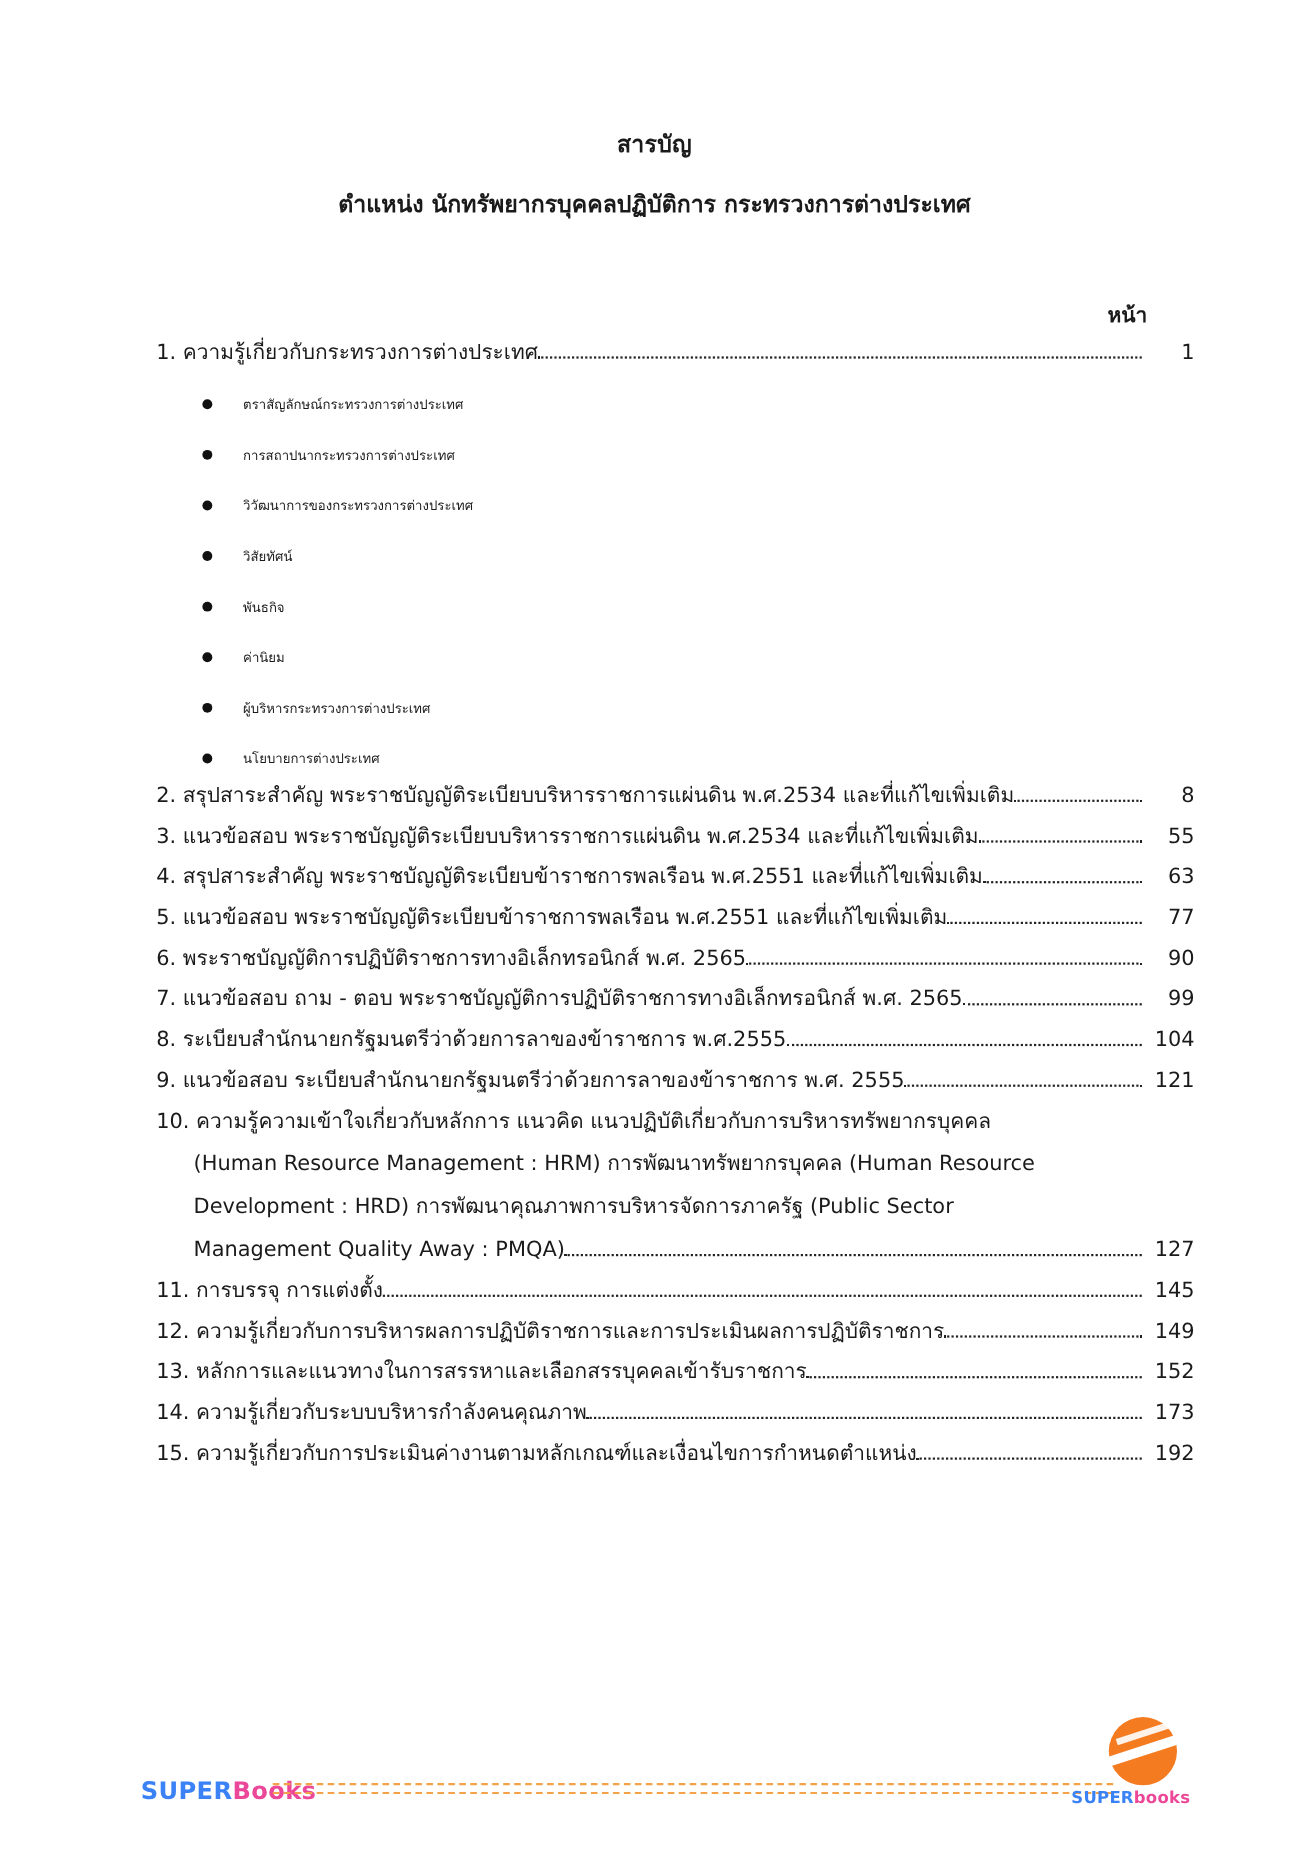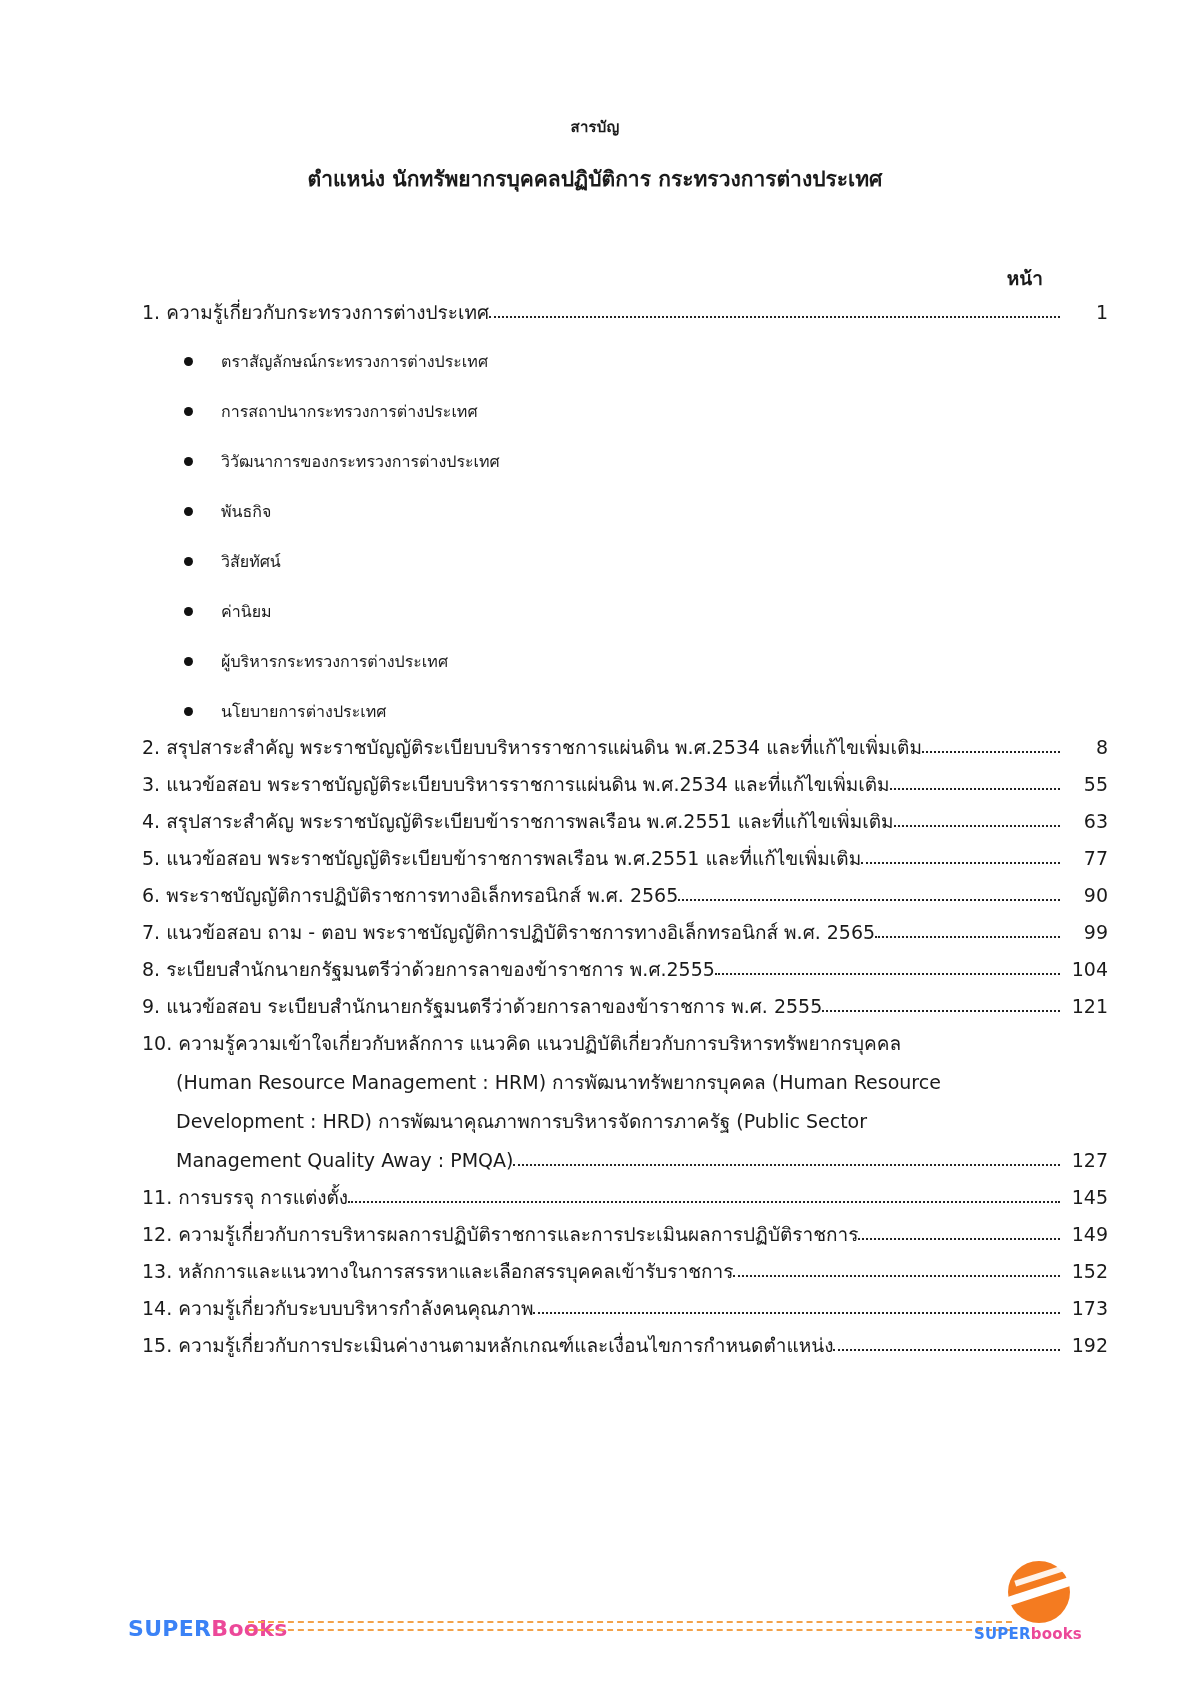--- a/index.html
+++ b/index.html
@@ -19,21 +19,21 @@
     position: relative;
     width: 1190px;
     height: 1683px;
     box-sizing: border-box;
     padding: 0;
   }
 
   
   .doc-title {
     text-align: center;
-    font-size: 15px;
+    font-size: 21px;
     font-weight: 700;
     letter-spacing: .2px;
     margin: 0;
     padding-top: 118px;
     line-height: 1.3;
   }
   .doc-subtitle {
     text-align: center;
     font-size: 21px;
     font-weight: 700;
@@ -52,21 +52,21 @@
     position: absolute;
     right: 147px;
     top: 0;
     font-size: 19px;
     font-weight: 700;
   }
 
   
   .toc {
     margin: 0;
-    padding: 0 82px 0 142px;
+    padding: 0 104px 0 142px;
     list-style: none;
   }
   .toc-entry {
     display: flex;
     align-items: flex-end;
     font-size: 19px;
     line-height: 1.0;
     margin-top: 18px;
     white-space: nowrap;
   }
@@ -108,21 +108,21 @@
 
   
   .bullets {
     list-style: none;
     margin: 0;
     padding: 0;
   }
   .bullet-item {
     display: flex;
     align-items: center;
-    font-size: 16px;
+    font-size: 12px;
     line-height: 1.0;
     margin-top: 34px;
     padding-left: 42px;
   }
   .bullet-item.first { margin-top: 32px; }
   .bullet-dot {
     width: 9px;
     height: 9px;
     border-radius: 50%;
     background: #111;
@@ -226,25 +226,25 @@
       <li class="bullet-item">
         <span class="bullet-dot"></span>
         <span>การสถาปนากระทรวงการต่างประเทศ</span>
       </li>
       <li class="bullet-item">
         <span class="bullet-dot"></span>
         <span>วิวัฒนาการของกระทรวงการต่างประเทศ</span>
       </li>
       <li class="bullet-item">
         <span class="bullet-dot"></span>
+        <span>วิสัยทัศน์</span>
+      </li>
+      <li class="bullet-item">
+        <span class="bullet-dot"></span>
         <span>พันธกิจ</span>
-      </li>
-      <li class="bullet-item">
-        <span class="bullet-dot"></span>
-        <span>วิสัยทัศน์</span>
       </li>
       <li class="bullet-item">
         <span class="bullet-dot"></span>
         <span>ค่านิยม</span>
       </li>
       <li class="bullet-item">
         <span class="bullet-dot"></span>
         <span>ผู้บริหารกระทรวงการต่างประเทศ</span>
       </li>
       <li class="bullet-item">

